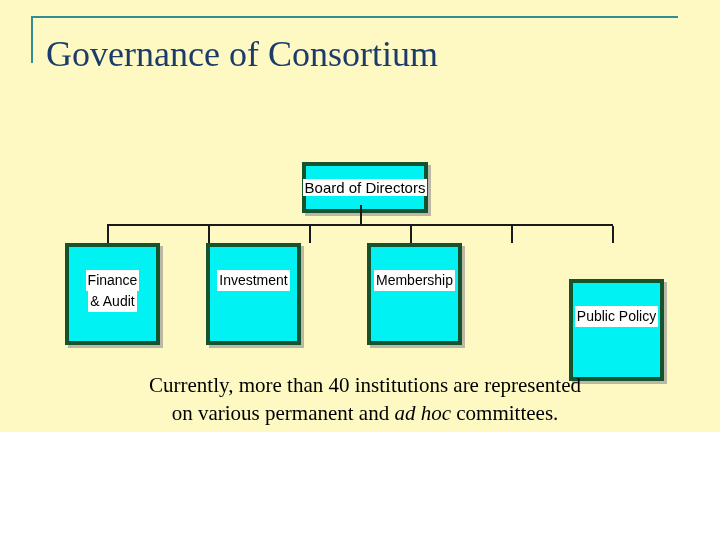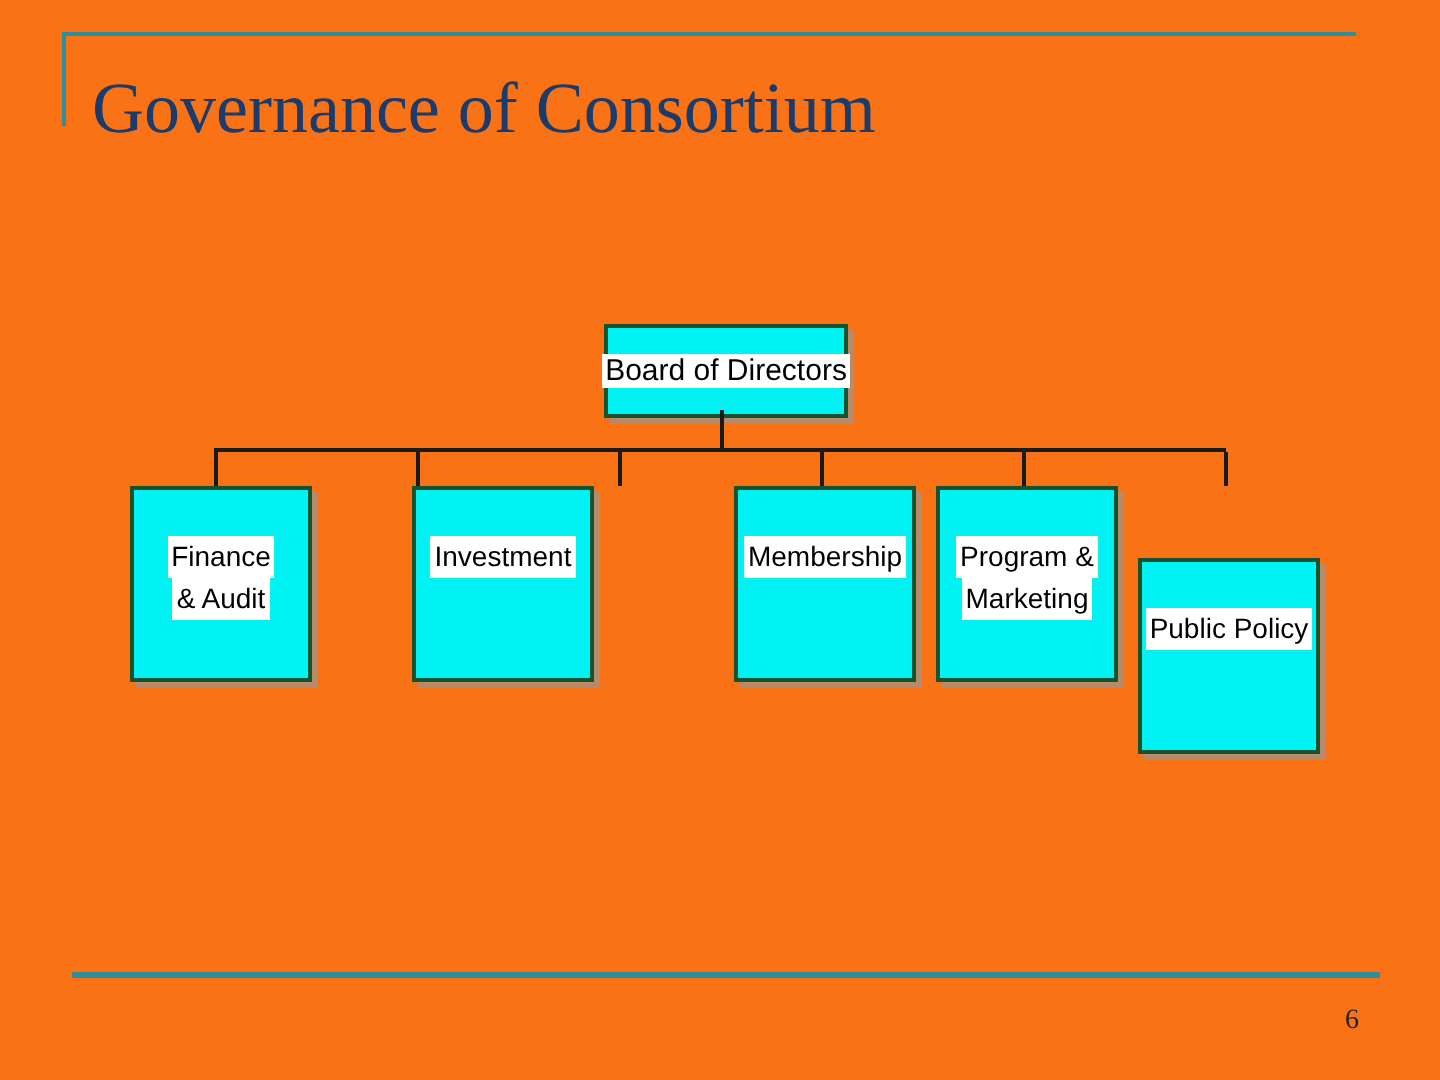--- a/index.html
+++ b/index.html
@@ -1,33 +1,33 @@
 <!DOCTYPE html>
 <html><head>
 <meta charset="utf-8">
 <style>
   html,body{margin:0;padding:0;background:#ffffff;}
   #slide{
-    position:relative;width:720px;height:540px;background:#f97316;overflow:hidden;
+    position:relative;width:720px;height:432px;background:#fef9c3;overflow:hidden;
     font-family:"Liberation Sans",sans-serif;
   }
   
   .rule{position:absolute;background:#2F8E96;}
   #rule-top{left:31px;top:16px;width:647px;height:2px;}
   #rule-left{left:31px;top:16px;width:2px;height:47px;}
   #rule-bottom{left:36px;top:486px;width:654px;height:3px;}
   
   #title{
     position:absolute;left:46px;top:34px;width:640px;
     font-family:"Liberation Serif",serif;font-size:36px;line-height:40px;
     color:#1B3B6B;white-space:nowrap;
   }
   
   .obox{
-    position:absolute;background:#00F2F2;border:2px solid #14532d;
+    position:absolute;background:#00F2F2;border:4px solid #14532d;
     box-shadow:3px 3px 0 rgba(150,150,150,0.65);
     text-align:center;color:#000;
   }
   #board-box{
     left:302px;top:162px;width:118px;height:43px;
     display:flex;align-items:center;justify-content:center;
     font-size:15px;
   }
   .committee{
     top:243px;width:87px;height:71px;
@@ -98,27 +98,27 @@
     <span class="l2">&amp; Audit</span>
   </div>
   <div id="committee-1" class="obox committee">
     <span class="l1">Investment</span>
     
   </div>
   <div id="committee-3" class="obox committee">
     <span class="l1">Membership</span>
     
   </div>
-  <div id="committee-4" class="obox committee">
-    <span class="l1">Program &amp;</span>
-    <span class="l2">Marketing</span>
-  </div>
   <div id="committee-5" class="obox committee">
     <span class="l1">Public Policy</span>
     
   </div>
 
+  <div id="body-text">
+    <div>Currently, more than 40 institutions are represented</div>
+    <div><span>on various permanent and</span> <span class="it">ad hoc</span> <span>committees.</span></div>
+  </div>
 
   <div id="rule-bottom" class="rule"></div>
 
   <div id="page-number">6</div>
 
 </div>
 
 </body></html>

